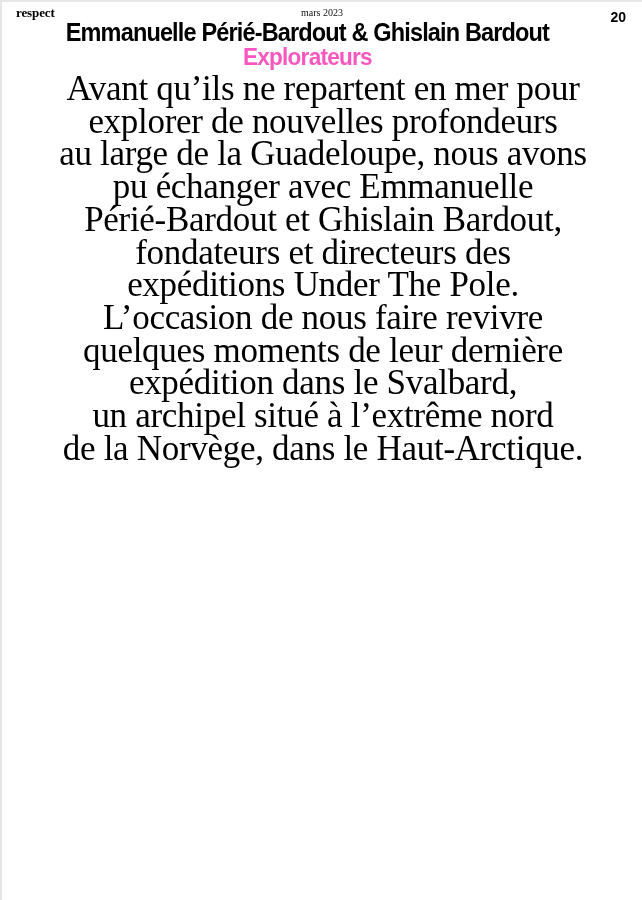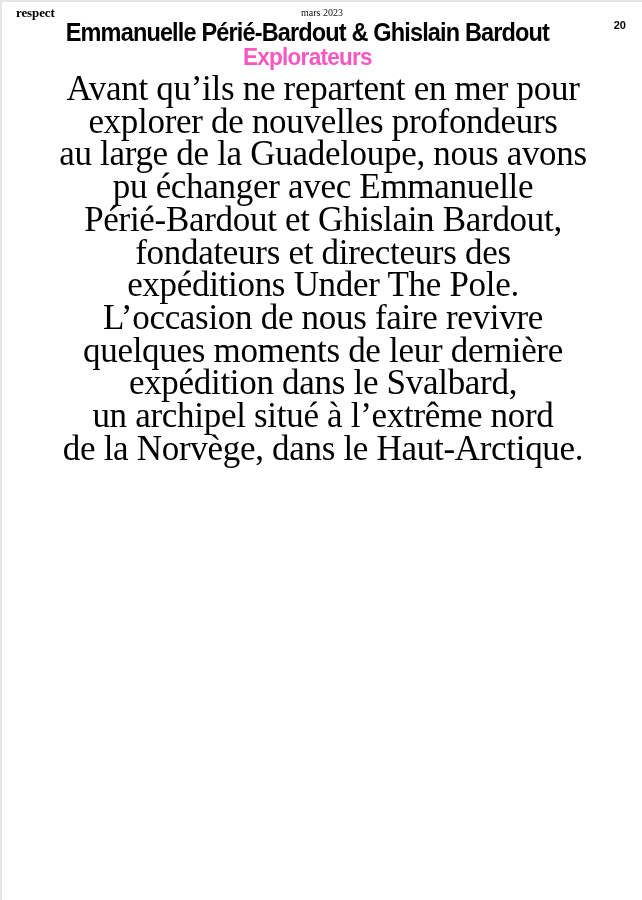--- a/index.html
+++ b/index.html
@@ -48,24 +48,24 @@
       transform: translateX(-50%);
       top: -1px;
       font-family: "Liberation Serif", serif;
       font-size: 10px;
       line-height: 11px;
       color: #111;
     }
     .rh-page-number {
       position: absolute;
       right: 2px;
-      top: 12px;
+      top: 4px;
       font-family: "Liberation Sans", sans-serif;
       font-weight: 700;
-      font-size: 11px;
+      font-size: 14px;
       line-height: 10px;
       color: #000;
     }
     .article-head {
       position: absolute;
       left: 14px;
       top: 17px;
       width: 620px;
       text-align: center;
     }

